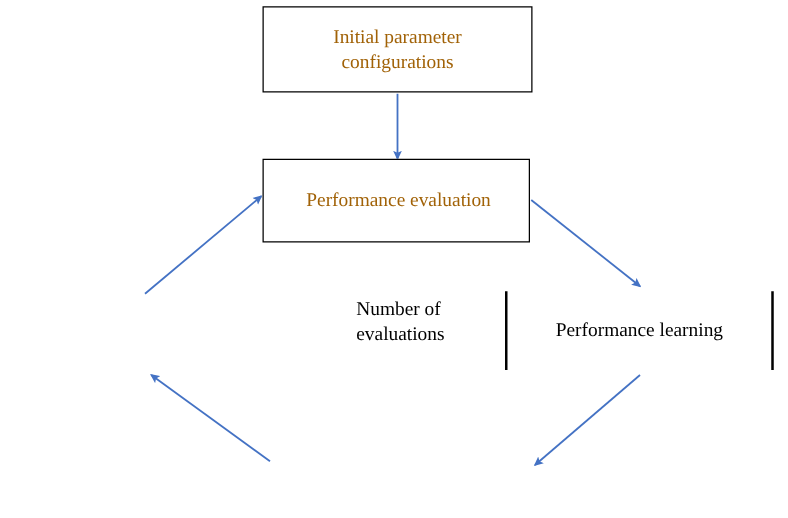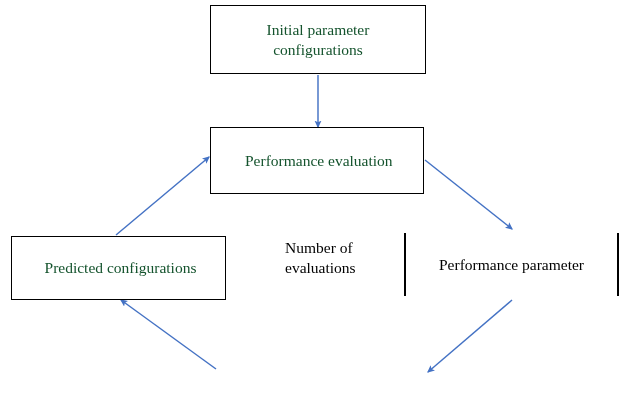--- a/index.html
+++ b/index.html
@@ -19,21 +19,21 @@
     position: absolute;
     box-sizing: border-box;
     border: 1px solid #000000;
     background: #ffffff;
     display: flex;
     align-items: center;
     justify-content: center;
     text-align: center;
     font-size: 15.5px;
     line-height: 1.28;
-    color: #14532d;
+    color: #a16207;
   }
   .node-text {
     display: block;
     white-space: pre-line;
   }
   
   #node-initial {
     left: 210px;
     top: 5px;
     width: 216px;
@@ -132,25 +132,22 @@
 
   <div class="node" id="node-initial">
     <span class="node-text">Initial parameter
 configurations</span>
   </div>
 
   <div class="node" id="node-perf-eval">
     <span class="node-text">Performance evaluation</span>
   </div>
 
-  <div class="node" id="node-predicted">
-    <span class="node-text">Predicted configurations</span>
-  </div>
 
 
   <div id="node-database">
-    <span class="node-text">Performance parameter</span>
+    <span class="node-text">Performance learning</span>
   </div>
 
   <div id="label-num-evals">Number of
 evaluations</div>
 
 </div>
 
 </body></html>

